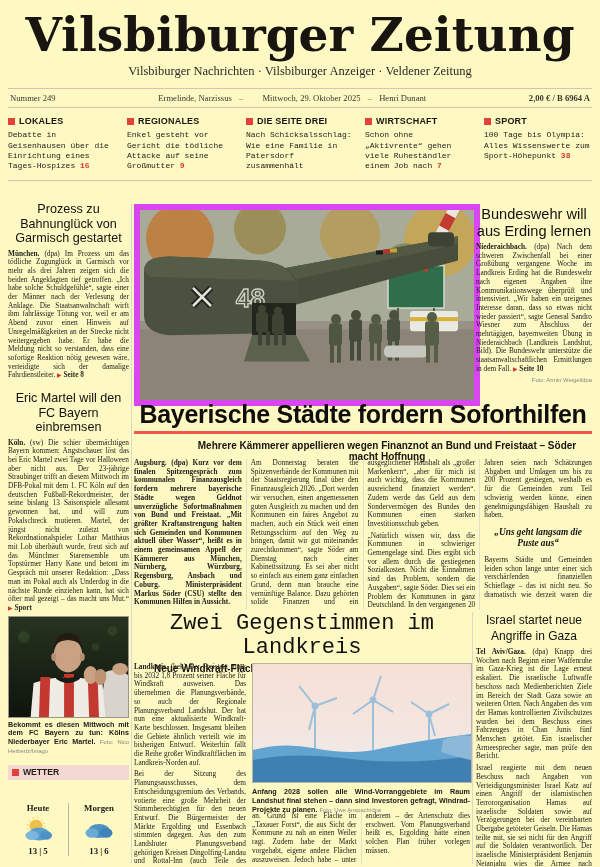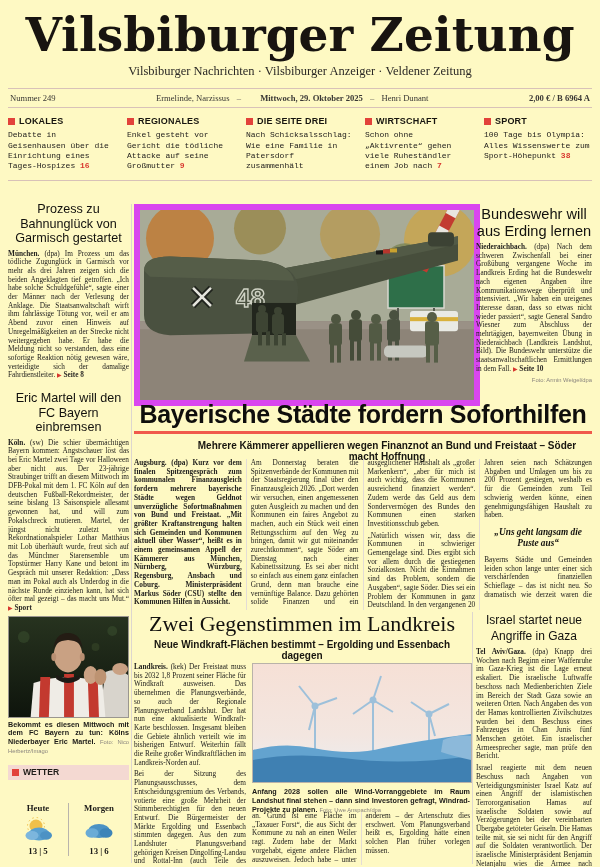--- a/index.html
+++ b/index.html
@@ -6,21 +6,21 @@
   #page{position:relative;width:600px;height:867px;margin:0 auto;background:#fef9c3;color:#1c1b19;
         font-family:"Liberation Serif",serif;overflow:hidden;}
   
   .masthead{text-align:center;padding-top:10px;}
   .mast-title{font-family:"DejaVu Serif",serif;font-weight:bold;font-size:47px;line-height:1.05;
               color:#181410;letter-spacing:0px;}
   .mast-sub{font-size:12.5px;margin-top:5px;color:#2a2825;}
   .dateline{margin:9px 8px 0;border-top:1px solid #d8c2b8;border-bottom:1px solid #d8c2b8;
             padding:4px 2px;display:flex;justify-content:space-between;align-items:center;font-size:8.6px;color:#3a3835;}
   .dateline .mid i{font-style:normal;padding:0 5px;color:#6b6560;}
-  .dateline .mid b{font-weight:bold;margin-left:12px;}
+  .dateline .mid b{font-weight:normal;margin-left:12px;}
   .dateline .price{font-weight:bold;}
   
   .teasers{display:flex;gap:11px;margin:0 8px;padding:8px 0 9px;border-bottom:1px solid #d8c2b8;}
   .teaser{flex:1;min-width:0;}
   .teaser-head{display:flex;align-items:center;gap:4px;font-family:"Liberation Sans",sans-serif;
                font-weight:bold;font-size:9px;letter-spacing:.2px;color:#17150f;}
   .sq{width:7px;height:7px;background:#e2423a;flex:0 0 auto;}
   .teaser-text{font-size:8px;line-height:10.2px;margin-top:4px;text-align:left;color:#24221f;font-family:Liberation Mono, monospace;}
   .pnum{color:#d8372e;font-weight:bold;}
   
@@ -63,21 +63,21 @@
   .main-head h1{margin:0;font-family:"Liberation Sans",sans-serif;font-weight:bold;font-size:25px;
                 letter-spacing:-.3px;color:#0f0e0c;line-height:27px;}
   .redline{height:3px;background:#f0594b;margin-top:3px;}
   .main-sub{font-family:"Liberation Sans",sans-serif;font-weight:bold;font-size:10px;margin-top:6px;color:#17150f;margin-left:48px;}
   .main-body{position:absolute;left:134px;top:459px;width:458px;height:151px;
              column-count:4;column-gap:9px;column-rule:1px solid #e3dcd5;overflow:hidden;}
   .pull{font-weight:bold;font-style:italic;font-size:9.3px;line-height:11px;text-align:center;
         margin:7px 4px;break-inside:avoid;color:#14120e;}
   
   .wind-head{position:absolute;left:134px;top:612px;width:336px;text-align:center;}
-  .wind-head h2{margin:0;font-family:Liberation Serif, serif;font-weight:normal;font-size:22px;
+  .wind-head h2{margin:0;font-family:Liberation Mono, monospace;font-weight:normal;font-size:22px;
                 line-height:24px;color:#12110e;}
   .wind-sub{font-family:"Liberation Sans",sans-serif;font-weight:bold;font-size:10px;margin-top:3px;color:#17150f;}
   .wind-left{position:absolute;left:134px;top:663px;width:112px;height:201px;overflow:hidden;}
   .wind-fig{position:absolute;left:252px;top:663px;width:218px;height:118px;border:1px solid #b9b2a9;}
   .wind-cap{position:absolute;left:252px;top:785px;width:218px;}
   .wind-cols{position:absolute;left:252px;top:812px;width:218px;height:53px;column-count:2;column-gap:9px;
              column-rule:1px solid #e3dcd5;overflow:hidden;}
   
   .israel{position:absolute;left:476px;top:612px;width:116px;}
   .israel .h-side{font-size:12px;line-height:16px;}

